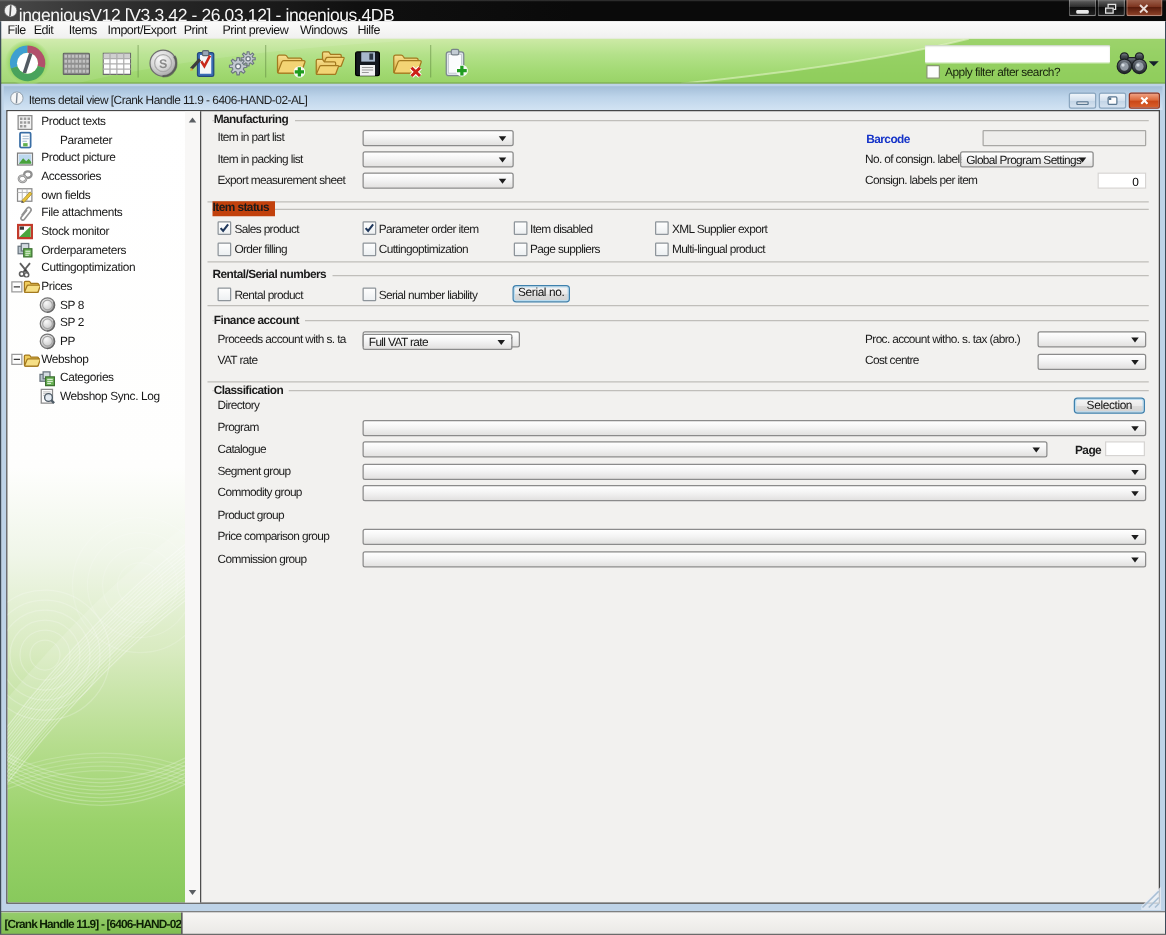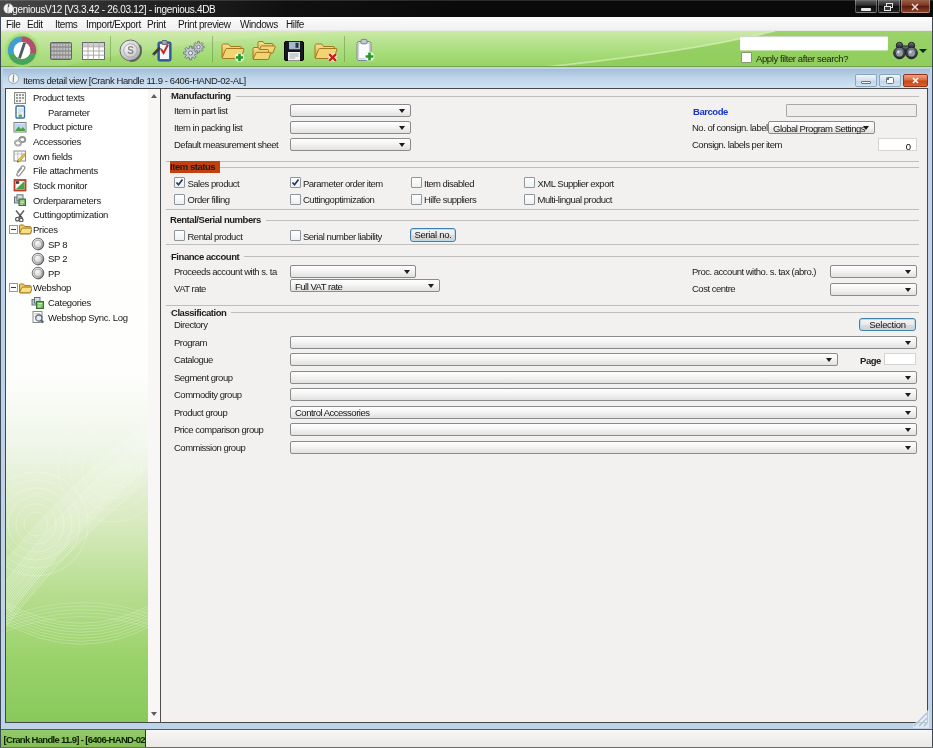--- a/index.html
+++ b/index.html
@@ -18,21 +18,21 @@
 </style></head><body>
 <div id="p">
 
 <div class="a" style="left:0;top:0;width:933px;height:17px;background:#0a0a0a"></div>
 <div class="a" style="left:0;top:0;width:460px;height:17px;background:linear-gradient(90deg,rgba(135,135,135,.5),rgba(95,95,95,.32) 30%,rgba(50,50,50,.15) 62%,rgba(0,0,0,0))"></div>
 <div class="a" style="left:0;top:0;width:933px;height:1px;background:rgba(255,255,255,.14)"></div>
 <svg class="a" style="left:3px;top:3px" width="11" height="11" viewBox="0 0 11 11">
       <circle cx="5.5" cy="5.5" r="5" fill="#f2f2f2" stroke="#666" stroke-width=".6"></circle>
       <path d="M5 1.2 L6.3 1.2 L5.6 9.8 L4.3 9.8 Z" fill="#555"></path>
     </svg>
-<div class="a" style="left:5px;top:3.5px;font-size:10px;color:#f8f8f8;letter-spacing:-0.3px">ingeniousV12 [V3.3.42 - 26.03.12] - ingenious.4DB</div>
+<div class="a" style="left:15px;top:3.5px;font-size:14px;color:#f8f8f8;letter-spacing:-0.3px">ingeniousV12 [V3.3.42 - 26.03.12] - ingenious.4DB</div>
 <div class="a" style="left:855px;top:0;width:22px;height:13px;border:1px solid rgba(190,190,190,.42);border-top:none;border-radius:0 0 2px 2px;background:linear-gradient(180deg,rgba(185,185,185,.5),rgba(120,120,120,.32) 45%,rgba(20,20,20,.42) 50%,rgba(95,95,95,.28));box-sizing:border-box"></div>
 <div class="a" style="left:861px;top:8px;width:10px;height:3px;background:#e8e8e8;border-radius:1px"></div>
 <div class="a" style="left:878px;top:0;width:22px;height:13px;border:1px solid rgba(190,190,190,.42);border-top:none;border-radius:0 0 2px 2px;background:linear-gradient(180deg,rgba(185,185,185,.5),rgba(120,120,120,.32) 45%,rgba(20,20,20,.42) 50%,rgba(95,95,95,.28));box-sizing:border-box"></div>
 <div class="a" style="left:886px;top:3px;width:7px;height:5px;border:1.2px solid #e4e4e4;box-sizing:border-box"></div>
     <div class="a" style="left:883.5px;top:5.5px;width:7px;height:5px;border:1.2px solid #e4e4e4;background:#3a3a3a;box-sizing:border-box"></div>
 <div class="a" style="left:901px;top:0;width:29px;height:13px;border:1px solid rgba(215,185,175,.5);border-top:none;border-radius:0 0 2px 2px;background:linear-gradient(180deg,#9c604c,#7e3520 45%,#5a1c0c 50%,#8c4128);box-sizing:border-box"></div>
 <svg class="a" style="left:911px;top:3px" width="8" height="8" viewBox="0 0 8 8">
       <path d="M1 1 L7 7 M7 1 L1 7" stroke="#e9dcd7" stroke-width="1.5"></path>
     </svg>
 
@@ -460,21 +460,21 @@
 <div class="gr" style="left:170px;top:95.5px;width:749px;z-index:2"></div>
 <div class="t b" style="left:171px;top:90px;z-index:3;background:#f2f1ef;padding-right:5px">Manufacturing</div>
 <div class="t" style="left:174px;top:105px">Item in part list</div>
 <div class="combo" style="left:290px;top:104px;width:121px">
       <span class="ar"></span>
     </div>
 <div class="t" style="left:174px;top:122px">Item in packing list</div>
 <div class="combo" style="left:290px;top:121px;width:121px">
       <span class="ar"></span>
     </div>
-<div class="t" style="left:174px;top:139px">Default measurement sheet</div>
+<div class="t" style="left:174px;top:139px">Export measurement sheet</div>
 <div class="combo" style="left:290px;top:138px;width:121px">
       <span class="ar"></span>
     </div>
 <div class="t b small blue" style="left:693px;top:105.5px">Barcode</div>
 <style>.blue{color:#1533c8 !important}</style>
 <div class="a" style="left:786px;top:104px;width:131px;height:13px;box-sizing:border-box;background:#eeedeb;border:1px solid #a9a8a5;border-radius:1px"></div>
 <div class="t" style="left:692px;top:122px">No. of consign. labels</div>
 <div class="combo" style="left:768px;top:121px;width:107px">
       <span class="tx">Global Program Settings</span>
       <span class="ar"></span>
@@ -500,21 +500,21 @@
 <div class="t" style="left:303px;top:177.5px">Parameter order item</div>
 <div class="cb" style="left:410.5px;top:177px"></div>
 <div class="t" style="left:424px;top:177.5px">Item disabled</div>
 <div class="cb" style="left:524px;top:177px"></div>
 <div class="t" style="left:537.5px;top:177.5px">XML Supplier export</div>
 <div class="cb" style="left:174px;top:193.5px"></div>
 <div class="t" style="left:187.5px;top:194px">Order filling</div>
 <div class="cb" style="left:289.5px;top:193.5px"></div>
 <div class="t" style="left:303px;top:194px">Cuttingoptimization</div>
 <div class="cb" style="left:410.5px;top:193.5px"></div>
-<div class="t" style="left:424px;top:194px">Hilfe suppliers</div>
+<div class="t" style="left:424px;top:194px">Page suppliers</div>
 <div class="cb" style="left:524px;top:193.5px"></div>
 <div class="t" style="left:537.5px;top:194px">Multi-lingual product</div>
 <div class="gr" style="left:166px;top:208.5px;width:753px"></div>
 <div class="gr" style="left:170px;top:219.5px;width:749px;z-index:2"></div>
 <div class="t b" style="left:170px;top:214px;z-index:3;background:#f2f1ef;padding-right:5px">Rental/Serial numbers</div>
 <div class="cb" style="left:174px;top:230px"></div>
 <div class="t" style="left:187.5px;top:230.5px">Rental product</div>
 <div class="cb" style="left:289.5px;top:230px"></div>
 <div class="t" style="left:303px;top:230.5px">Serial number liability</div>
 <div class="btn" style="left:410px;top:228px;width:46px;height:13.5px">Serial no.</div>
@@ -523,21 +523,21 @@
 <div class="t b" style="left:171px;top:250.5px;z-index:3;background:#f2f1ef;padding-right:5px">Finance account</div>
 <div class="t" style="left:174px;top:265.5px">Proceeds account with s. ta</div>
 <div class="combo" style="left:290px;top:265px;width:126px">
       <span class="ar"></span>
     </div>
 <div class="t" style="left:692px;top:265.5px">Proc. account witho. s. tax (abro.)</div>
 <div class="combo" style="left:830px;top:265px;width:87px">
       <span class="ar"></span>
     </div>
 <div class="t" style="left:174px;top:283px">VAT rate</div>
-<div class="combo" style="left:290px;top:279px;width:150px">
+<div class="combo" style="left:290px;top:267px;width:120px">
       <span class="tx">Full VAT rate</span>
       <span class="ar"></span>
     </div>
 <div class="t" style="left:692px;top:283px">Cost centre</div>
 <div class="combo" style="left:830px;top:282.5px;width:87px">
       <span class="ar"></span>
     </div>
 <div class="gr" style="left:166px;top:305px;width:753px"></div>
 <div class="gr" style="left:170px;top:312px;width:749px;z-index:2"></div>
 <div class="t b" style="left:171px;top:306.5px;z-index:3;background:#f2f1ef;padding-right:5px">Classification</div>
@@ -555,24 +555,20 @@
 <div class="a" style="left:884px;top:353px;width:32px;height:12px;box-sizing:border-box;background:#fff;border:1px solid #d6d4d2"></div>
 <div class="t" style="left:174px;top:371.5px">Segment group</div>
 <div class="combo" style="left:290px;top:370.5px;width:627px">
       <span class="ar"></span>
     </div>
 <div class="t" style="left:174px;top:389px">Commodity group</div>
 <div class="combo" style="left:290px;top:388px;width:627px">
       <span class="ar"></span>
     </div>
 <div class="t" style="left:174px;top:406.5px">Product group</div>
-<div class="combo" style="left:290px;top:405.5px;width:627px">
-      <span class="tx">Control Accessories</span>
-      <span class="ar"></span>
-    </div>
 <div class="t" style="left:174px;top:424px">Price comparison group</div>
 <div class="combo" style="left:290px;top:423px;width:627px">
       <span class="ar"></span>
     </div>
 <div class="t" style="left:174px;top:441.5px">Commission group</div>
 <div class="combo" style="left:290px;top:440.5px;width:627px">
       <span class="ar"></span>
     </div>
 </div>
 </body></html>

